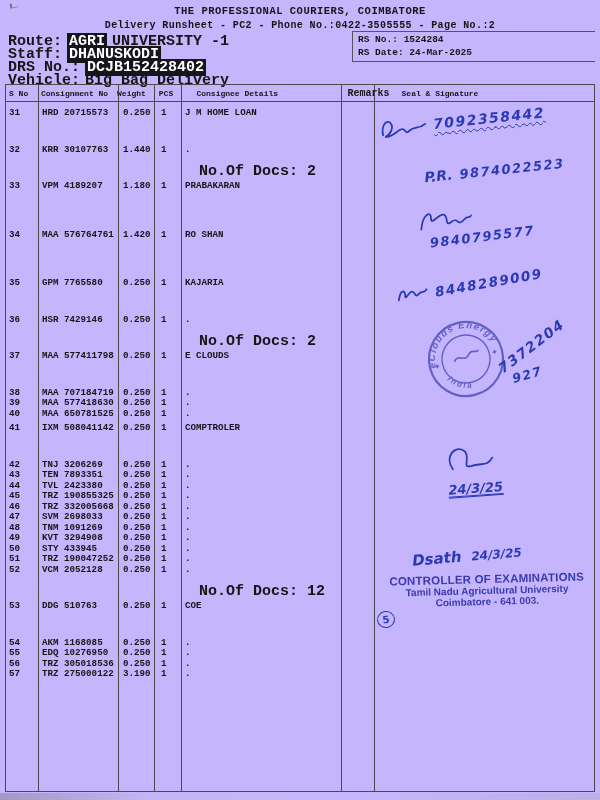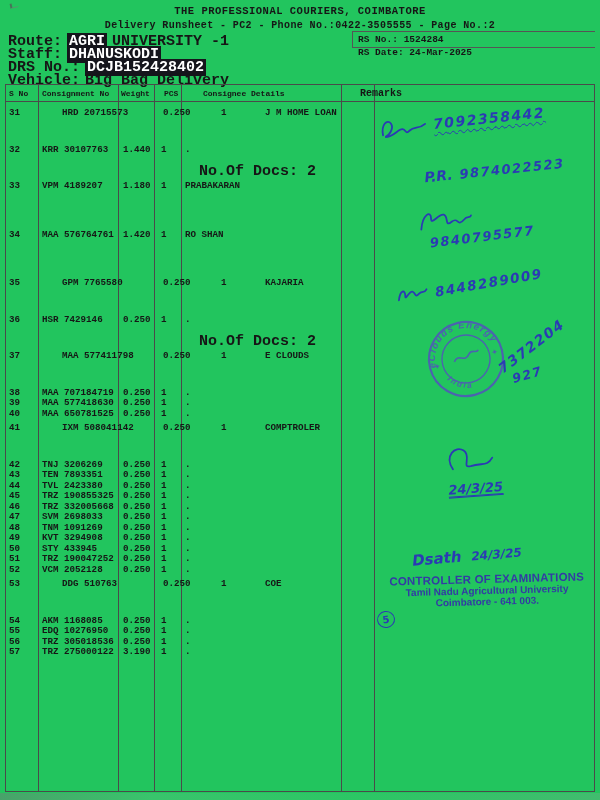--- a/index.html
+++ b/index.html
@@ -1,50 +1,50 @@
 <!DOCTYPE html>
 <html><head>
 <meta charset="utf-8">
 <style>
   * { margin:0; padding:0; box-sizing:border-box; }
   html,body { background:#ffffff; }
   .page {
-    position:relative; width:600px; height:800px; background:#22c55e;
+    position:relative; width:600px; height:800px; background:#c4b5fd;
     font-family:"Liberation Mono","DejaVu Sans Mono",monospace;
     color:#161616; font-weight:bold; overflow:hidden;
   }
   .corner-mark { position:absolute; left:10px; top:3px; width:8px; height:5px;
     border-left:2px solid #555; border-bottom:1px solid #777; transform:rotate(-12deg); opacity:.7; }
   .doc-title { position:absolute; top:5px; left:0; right:0; text-align:center;
     font-size:10.5px; letter-spacing:.5px; }
   .doc-subtitle { position:absolute; top:20px; left:0; right:0; text-align:center;
     font-size:10px; letter-spacing:.4px; }
   .info-line { position:absolute; left:8px; font-size:15px; white-space:nowrap; }
   .info-route { top:33px; } .info-staff { top:46px; } .info-drs { top:59px;text-align:right; } .info-vehicle { top:72px; }
   .info-line .lbl { margin-right:5px; }
   .hl { background:#15151c; color:#ffffff; padding:0 2px; margin-right:5px; }
-  .rs-box { position:absolute; left:352px; top:31px; width:243px; height:17px;
+  .rs-box { position:absolute; left:352px; top:31px; width:243px; height:31px;
     border-top:1px solid #555; border-bottom:1px solid #555; border-left:1px solid #555;
     font-size:9.5px; line-height:13px; padding:1px 0 0 5px; }
   
   .table { position:absolute; left:5px; top:84px; width:590px; height:708px;
     border:1px solid #4a4a4a; }
   .vlines div { position:absolute; top:0; bottom:0; width:1px; background:#4a4a4a; }
   .v1{left:32px} .v2{left:112px} .v3{left:148px} .v4{left:175px} .v5{left:335px} .v6{left:368px}
   .thead { position:relative; height:17px; border-bottom:1px solid #4a4a4a;
     display:flex; align-items:center; font-size:8px; }
   .h-sno{width:32px; padding-left:3px} .h-cons{width:80px; padding-left:4px}
   .h-weight{width:36px; padding-left:3px} .h-pcs{width:45px; padding-left:10px}
   .h-consignee{width:160px; padding-left:4px} .h-remarks{width:33px; font-size:10px; padding-left:1px}
   .h-seal{width:222px; padding-left:22px}
   .tbody { position:relative; padding-top:6px; }
   .rs-group { margin-bottom:4px; }
   .rs-group.single { padding-bottom:34px; }
   .rs-row { display:flex; line-height:10.5px; font-size:9.2px; white-space:pre; }
-  .rs-row.lead { margin-bottom:26px;gap:20px; }
+  .rs-row.lead { margin-bottom:26px; }
   .cell { display:block; overflow:hidden; }
   .cell-sno{width:32px; padding-left:3px} .cell-consignment{width:80px; padding-left:4px}
   .cell-weight{width:36px; padding-left:5px} .cell-pcs{width:27px; padding-left:7px}
   .cell-consignee{width:160px; padding-left:4px}
   .docs-note { font-size:15px; line-height:10px; margin-top:12px; padding-left:193px; }
   
   .annotations { position:absolute; inset:0; pointer-events:none; }
   .ann { position:absolute; color:#2b3ab4; font-family:"DejaVu Sans",sans-serif;
     font-style:italic; font-weight:bold; white-space:nowrap; }
   .scribble path { fill:none; stroke:#2b3ab4; stroke-width:1.8; stroke-linecap:round; }
@@ -111,20 +111,21 @@
       <div class="v5"></div>
       <div class="v6"></div>
     </div>
     <div class="thead">
       <span class="h-sno">S No</span>
       <span class="h-cons">Consignment No</span>
       <span class="h-weight">Weight</span>
       <span class="h-pcs">PCS</span>
       <span class="h-consignee">Consignee Details</span>
       <span class="h-remarks">Remarks</span>
+      <span class="h-seal">Seal &amp; Signature</span>
     </div>
     <div class="tbody">
         <div class="rs-group">
           <div class="rs-row lead"><span class="cell cell-sno">31</span><span class="cell cell-consignment">HRD 20715573</span><span class="cell cell-weight">0.250</span><span class="cell cell-pcs">1</span><span class="cell cell-consignee">J M HOME LOAN</span></div>
           <div class="rs-row"><span class="cell cell-sno">32</span><span class="cell cell-consignment">KRR 30107763</span><span class="cell cell-weight">1.440</span><span class="cell cell-pcs">1</span><span class="cell cell-consignee">.</span></div>
           <div class="docs-note">No.Of Docs: 2</div>
         </div>
         <div class="rs-group single">
           <div class="rs-row"><span class="cell cell-sno">33</span><span class="cell cell-consignment">VPM 4189207</span><span class="cell cell-weight">1.180</span><span class="cell cell-pcs">1</span><span class="cell cell-consignee">PRABAKARAN</span></div>
         </div>
@@ -148,20 +149,21 @@
           <div class="rs-row"><span class="cell cell-sno">43</span><span class="cell cell-consignment">TEN 7893351</span><span class="cell cell-weight">0.250</span><span class="cell cell-pcs">1</span><span class="cell cell-consignee">.</span></div>
           <div class="rs-row"><span class="cell cell-sno">44</span><span class="cell cell-consignment">TVL 2423380</span><span class="cell cell-weight">0.250</span><span class="cell cell-pcs">1</span><span class="cell cell-consignee">.</span></div>
           <div class="rs-row"><span class="cell cell-sno">45</span><span class="cell cell-consignment">TRZ 190855325</span><span class="cell cell-weight">0.250</span><span class="cell cell-pcs">1</span><span class="cell cell-consignee">.</span></div>
           <div class="rs-row"><span class="cell cell-sno">46</span><span class="cell cell-consignment">TRZ 332005668</span><span class="cell cell-weight">0.250</span><span class="cell cell-pcs">1</span><span class="cell cell-consignee">.</span></div>
           <div class="rs-row"><span class="cell cell-sno">47</span><span class="cell cell-consignment">SVM 2698033</span><span class="cell cell-weight">0.250</span><span class="cell cell-pcs">1</span><span class="cell cell-consignee">.</span></div>
           <div class="rs-row"><span class="cell cell-sno">48</span><span class="cell cell-consignment">TNM 1091269</span><span class="cell cell-weight">0.250</span><span class="cell cell-pcs">1</span><span class="cell cell-consignee">.</span></div>
           <div class="rs-row"><span class="cell cell-sno">49</span><span class="cell cell-consignment">KVT 3294908</span><span class="cell cell-weight">0.250</span><span class="cell cell-pcs">1</span><span class="cell cell-consignee">.</span></div>
           <div class="rs-row"><span class="cell cell-sno">50</span><span class="cell cell-consignment">STY 433945</span><span class="cell cell-weight">0.250</span><span class="cell cell-pcs">1</span><span class="cell cell-consignee">.</span></div>
           <div class="rs-row"><span class="cell cell-sno">51</span><span class="cell cell-consignment">TRZ 190047252</span><span class="cell cell-weight">0.250</span><span class="cell cell-pcs">1</span><span class="cell cell-consignee">.</span></div>
           <div class="rs-row"><span class="cell cell-sno">52</span><span class="cell cell-consignment">VCM 2052128</span><span class="cell cell-weight">0.250</span><span class="cell cell-pcs">1</span><span class="cell cell-consignee">.</span></div>
+          <div class="docs-note">No.Of Docs: 12</div>
         </div>
         <div class="rs-group">
           <div class="rs-row lead"><span class="cell cell-sno">53</span><span class="cell cell-consignment">DDG 510763</span><span class="cell cell-weight">0.250</span><span class="cell cell-pcs">1</span><span class="cell cell-consignee">COE</span></div>
           <div class="rs-row"><span class="cell cell-sno">54</span><span class="cell cell-consignment">AKM 1168085</span><span class="cell cell-weight">0.250</span><span class="cell cell-pcs">1</span><span class="cell cell-consignee">.</span></div>
           <div class="rs-row"><span class="cell cell-sno">55</span><span class="cell cell-consignment">EDQ 10276950</span><span class="cell cell-weight">0.250</span><span class="cell cell-pcs">1</span><span class="cell cell-consignee">.</span></div>
           <div class="rs-row"><span class="cell cell-sno">56</span><span class="cell cell-consignment">TRZ 305018536</span><span class="cell cell-weight">0.250</span><span class="cell cell-pcs">1</span><span class="cell cell-consignee">.</span></div>
           <div class="rs-row"><span class="cell cell-sno">57</span><span class="cell cell-consignment">TRZ 275000122</span><span class="cell cell-weight">3.190</span><span class="cell cell-pcs">1</span><span class="cell cell-consignee">.</span></div>
         </div>
       </div>
   </div>

